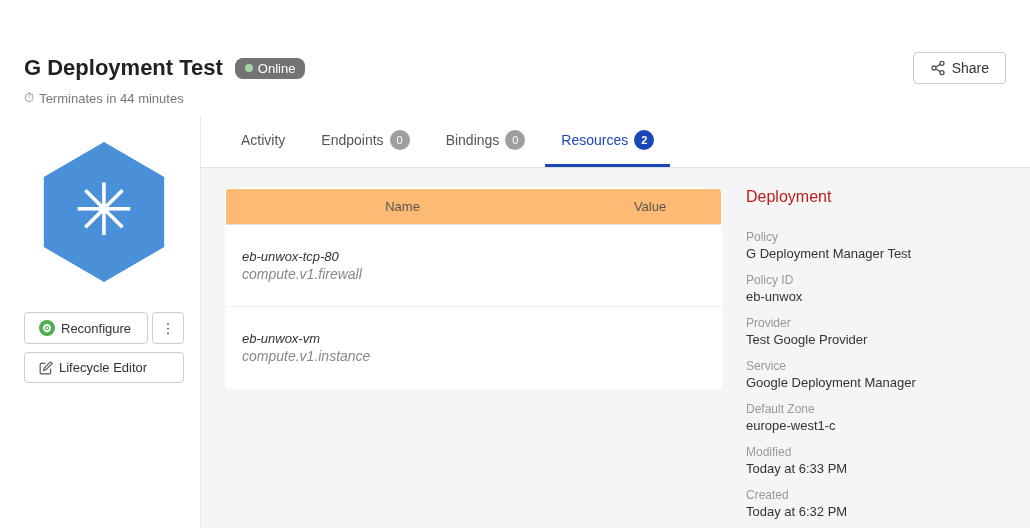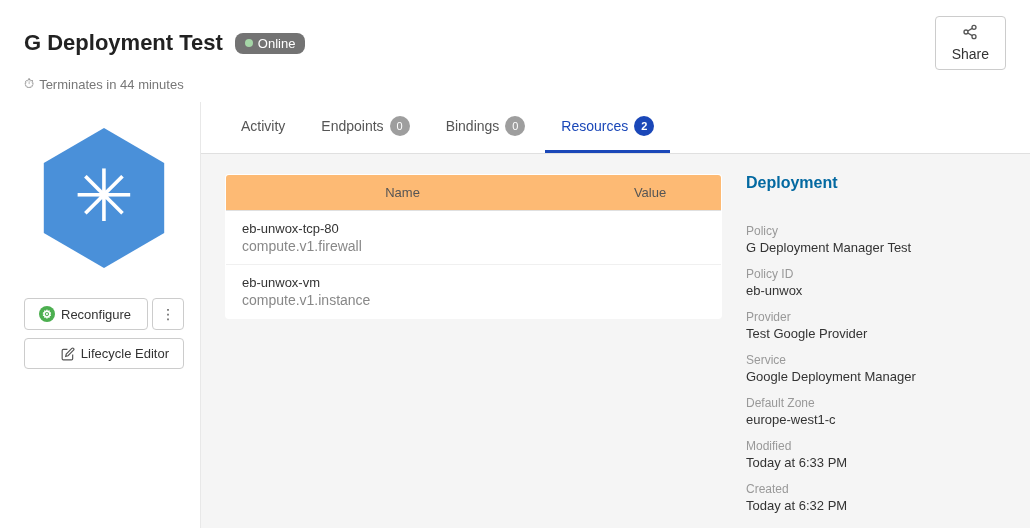--- a/index.html
+++ b/index.html
@@ -3,33 +3,34 @@
   <meta charset="utf-8">
   <style>
     * { box-sizing: border-box; margin: 0; padding: 0; }
     body { font-family: -apple-system, BlinkMacSystemFont, 'Segoe UI', sans-serif; background: #fff; color: #333; font-size: 14px; }
 
     .header {
       display: flex;
       align-items: center;
       justify-content: space-between;
       padding: 16px 24px 4px 24px;
+      margin-top: 36px;
     }
     .header-left { display: flex; align-items: center; gap: 12px; }
     .page-title { font-size: 22px; font-weight: 600; color: #222; }
     .status-badge {
       display: flex; align-items: center; gap: 5px;
       background: #737373; color: #fff;
       border-radius: 8px; padding: 3px 10px; font-size: 13px; font-weight: 500;
     }
     .status-dot { width: 8px; height: 8px; border-radius: 50%; background: #a5d6a7; display: inline-block; }
     .share-button {
       display: flex; align-items: center; gap: 6px;
       border: 1px solid #ccc; background: #fff; border-radius: 4px;
-      padding: 7px 16px; cursor: pointer; font-size: 14px; color: #333; flex-direction: column;
+      padding: 7px 16px; cursor: pointer; font-size: 14px; color: #333;
     }
 
     .subheader {
       padding: 2px 24px 10px 24px;
       color: #777; font-size: 13px;
       display: flex; align-items: center; gap: 5px;
     }
     .clock-icon { font-size: 13px; color: #777; }
 
     .main-layout {
@@ -96,21 +97,20 @@
     }
     .more-btn {
       border: 1px solid #ccc; background: #fff; border-radius: 4px;
       padding: 7px 8px; cursor: pointer; font-size: 14px; color: #555;
     }
     .lifecycle-btn {
       display: flex; align-items: center; gap: 6px;
       border: 1px solid #ccc; background: #fff; border-radius: 4px;
       padding: 7px 14px; cursor: pointer; font-size: 13px; color: #333;
       width: 100%;
-      justify-content: flex-end;
     }
 
     .content-area {
       flex: 1;
       border-left: 1px solid #e8e8e8;
       display: flex;
       flex-direction: column;
     }
 
     .tabs {
@@ -167,35 +167,36 @@
     .resources-table th {
       text-align: center;
       padding: 10px 16px;
       font-weight: 500;
       color: #555;
       border-bottom: 1px solid #e0e0e0;
       background: #fdba74;
       font-size: 13px;
     }
     .resources-table td {
-      padding: 10px 16px;
+      padding: 24px 16px;
       border-bottom: 1px solid #f0f0f0;
       font-size: 13px;
+      font-style: italic;
     }
     .resources-table tr:last-child td { border-bottom: none; }
     .resource-name { font-weight: 500; color: #333; }
     .resource-type { color: #888; font-size: 14px; margin-top: 2px; }
 
     .deployment-info {
       width: 260px;
       min-width: 220px;
     }
     .deployment-title {
-      font-size: 16px; font-weight: 700; color: #0369a1;
-      margin-bottom: 32px;
+      font-size: 16px; font-weight: 400; color: #b91c1c;
+      margin-bottom: 24px;
     }
     .info-item { margin-bottom: 12px; }
     .info-label { font-size: 12px; color: #999; margin-bottom: 2px; }
     .info-value { font-size: 13px; color: #333; }
   </style>
 </head>
 <body>
 
 <div class="header">
   <div class="header-left">

